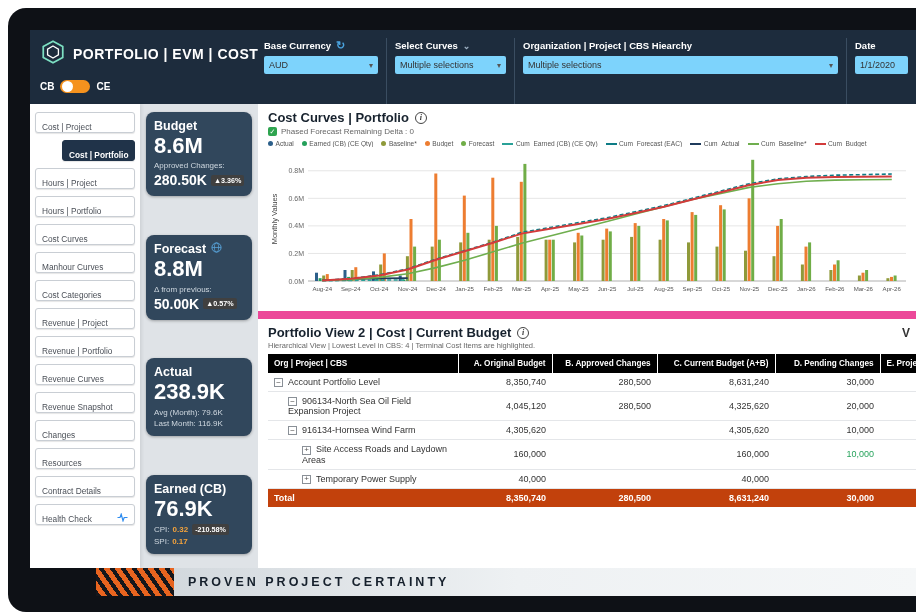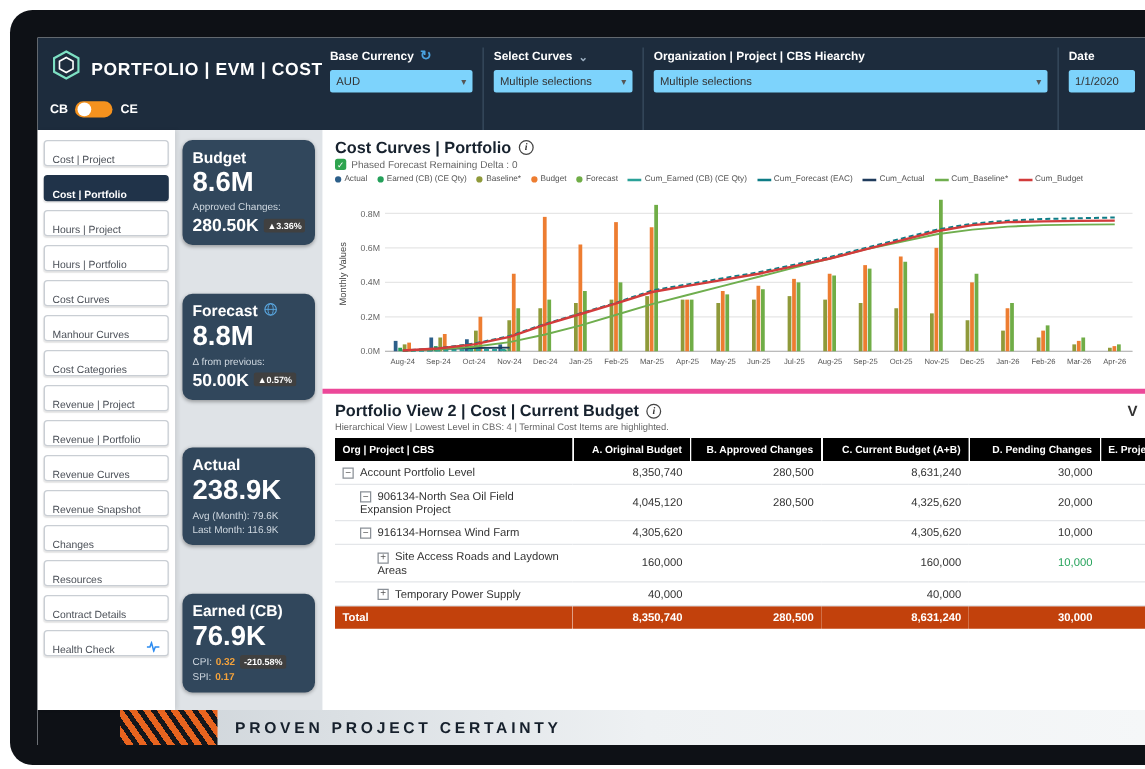--- a/index.html
+++ b/index.html
@@ -40,32 +40,32 @@
   .caret { color:#555; font-size:8px; margin-left:4px; }
   
   .bodyrow { flex:1; display:flex; min-height:0; }
   .sidebar { width:110px; background:#fff; padding:8px 5px; display:flex; flex-direction:column; gap:7px; flex-shrink:0; box-shadow:2px 0 3px rgba(0,0,0,.07); z-index:2; }
   .nav-item {
     border:1px solid #c9ced4; border-radius:3px; height:21px; flex-shrink:0;
     display:flex; align-items:flex-end; justify-content:space-between; padding:0 6px;
     font-size:8.3px; color:#4a4f57; background:#fff; cursor:pointer;
     box-shadow:0 1px 1px rgba(0,0,0,.10); white-space:nowrap; overflow:hidden;
   }
-  .nav-item.active { background:#203349; border-color:#203349; color:#fff; font-weight:bold; }
+  .nav-item.active { background:#203349; border-color:#203349; color:#fff; font-weight:bold;margin-left:27px; }
   .kpi-col { width:118px; background:#dfe3e7; padding:8px 6px 14px 6px; display:flex; flex-direction:column; justify-content:space-between; flex-shrink:0; }
   .kpi { background:#31475c; border-radius:8px; padding:7px 8px 8px 8px; color:#fff; box-shadow:0 1px 3px rgba(0,0,0,.3); }
   .kpi-title { font-size:12.5px; font-weight:bold; display:flex; align-items:center; gap:5px; }
   .kpi-value { font-size:22px; font-weight:bold; line-height:1.2; }
   .kpi-sub { font-size:8px; color:#cfd8e0; margin-top:2px; display:flex; align-items:center; flex-wrap:nowrap; white-space:nowrap; }
   .kpi-strong { font-size:14px; font-weight:bold; color:#fff; }
   .badge { background:#404040; color:#fff; font-size:7.2px; font-weight:bold; padding:1px 3px; border-radius:2px; margin-left:4px; }
   .orange { color:#f5a33b; font-weight:bold; margin-left:3px; }
   
   .main { flex:1; background:#fff; display:flex; flex-direction:column; min-width:0; }
-  .chart-section { padding:6px 4px 2px 10px; border-bottom:4px solid #ec4899; }
+  .chart-section { padding:6px 4px 2px 10px; border-bottom:8px solid #ec4899; }
   .section-title-row { display:flex; align-items:center; gap:6px; padding-right:6px; }
   .section-title-row h2 { margin:0; font-size:13px; color:#17222e; font-weight:bold; white-space:nowrap; }
   .spacer { flex:1; }
   .corner-v { font-size:12px; font-weight:bold; color:#333; }
   .info {
     width:12px; height:12px; border:1.2px solid #444; border-radius:50%;
     display:inline-flex; align-items:center; justify-content:center;
     font-size:8px; font-style:italic; font-weight:bold; color:#333; font-family:"Liberation Serif", serif;
     flex-shrink:0; cursor:pointer;
   }

